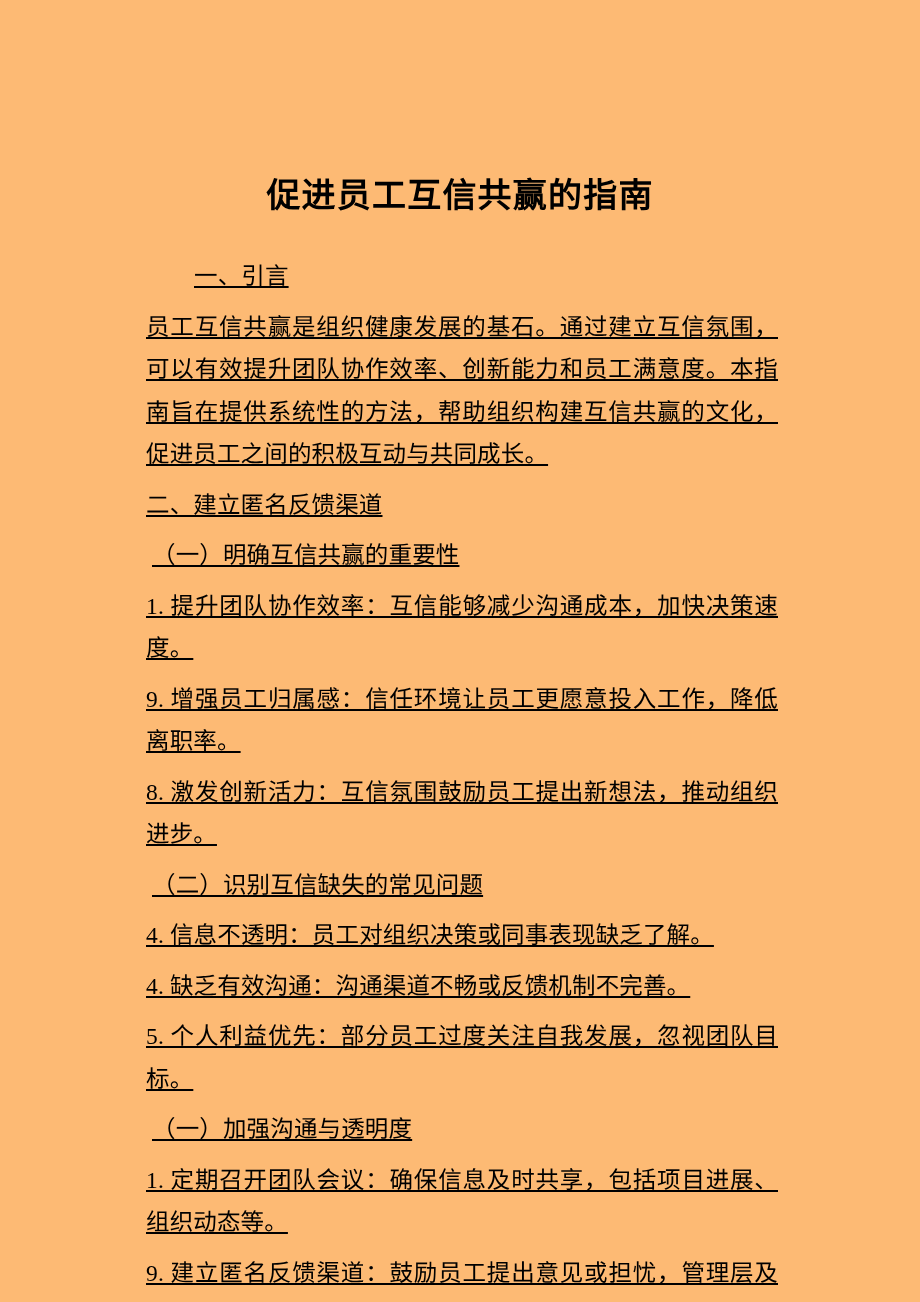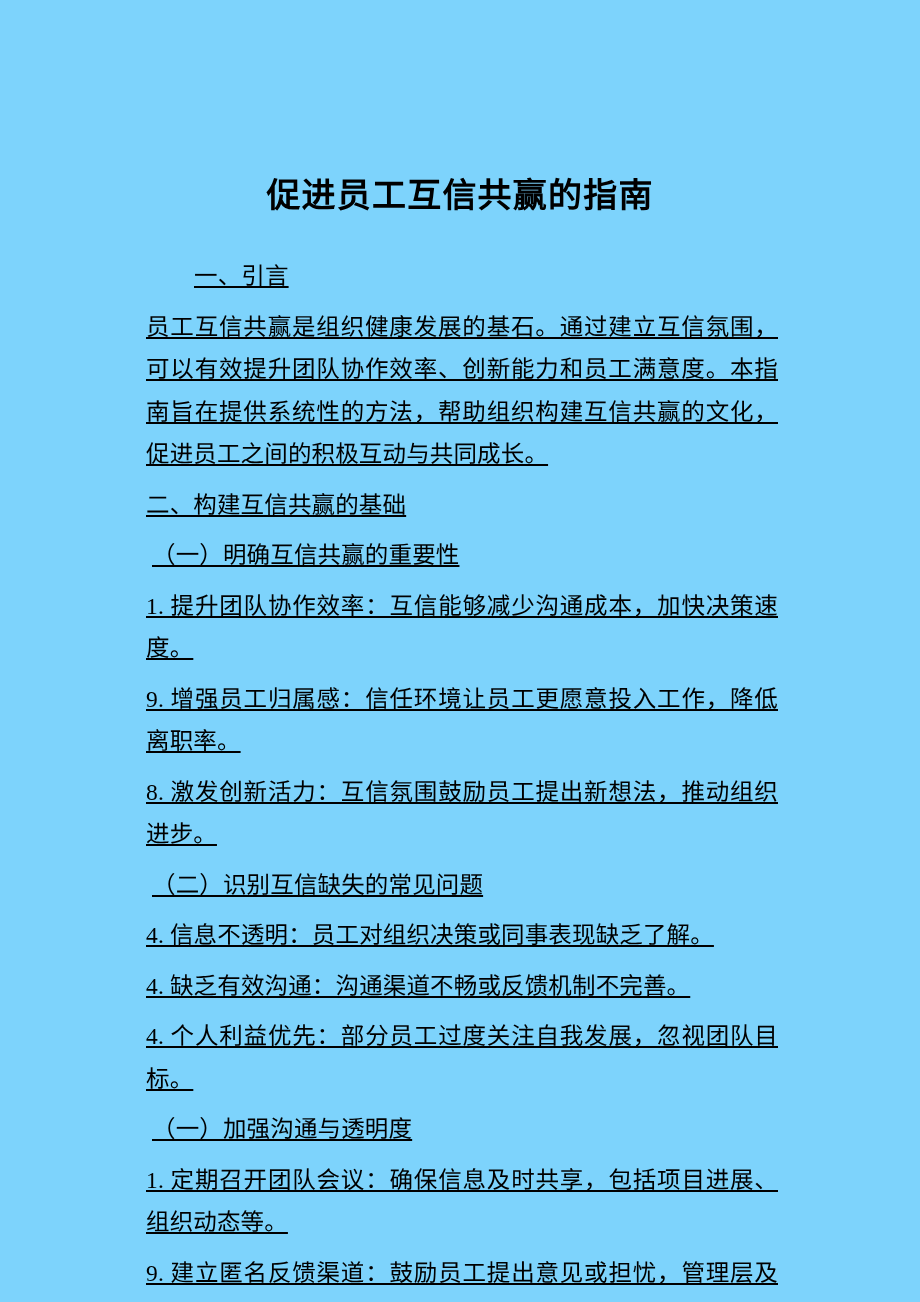--- a/index.html
+++ b/index.html
@@ -14,21 +14,21 @@
     overflow: hidden;
     font-family: "Liberation Serif", "DejaVu Serif", serif;
     color: #000000;
     -webkit-font-smoothing: antialiased;
   }
 
   .page {
     position: relative;
     width: 920px;
     height: 1302px;
-    background: #7dd3fc;
+    background: #fdba74;
     box-sizing: border-box;
   }
 
   
   .doc-title {
     position: absolute;
     top: 150px;
     left: 0;
     width: 920px;
     text-align: center;
@@ -88,37 +88,37 @@
 <div class="page">
 
   <h1 class="doc-title">促进员工互信共赢的指南</h1>
 
   <div class="body-col">
 
     <p class="para indent-2">一、引言</p>
 
     <p class="para flush block">员工互信共赢是组织健康发展的基石。通过建立互信氛围，可以有效提升团队协作效率、创新能力和员工满意度。本指南旨在提供系统性的方法，帮助组织构建互信共赢的文化，促进员工之间的积极互动与共同成长。</p>
 
-    <p class="para flush">二、构建互信共赢的基础</p>
+    <p class="para flush">二、建立匿名反馈渠道</p>
 
     <p class="para indent-half">（一）明确互信共赢的重要性</p>
 
     <p class="para flush list-num">1. 提升团队协作效率：互信能够减少沟通成本，加快决策速度。</p>
 
     <p class="para flush list-num">9. 增强员工归属感：信任环境让员工更愿意投入工作，降低离职率。</p>
 
     <p class="para flush list-num">8. 激发创新活力：互信氛围鼓励员工提出新想法，推动组织进步。</p>
 
     <p class="para indent-half">（二）识别互信缺失的常见问题</p>
 
     <p class="para flush list-num">4. 信息不透明：员工对组织决策或同事表现缺乏了解。</p>
 
     <p class="para flush list-num">4. 缺乏有效沟通：沟通渠道不畅或反馈机制不完善。</p>
 
-    <p class="para flush list-num">4. 个人利益优先：部分员工过度关注自我发展，忽视团队目标。</p>
+    <p class="para flush list-num">5. 个人利益优先：部分员工过度关注自我发展，忽视团队目标。</p>
 
 
     <p class="para indent-half">（一）加强沟通与透明度</p>
 
     <p class="para flush list-num">1. 定期召开团队会议：确保信息及时共享，包括项目进展、组织动态等。</p>
 
     <p class="para flush list-num">9. 建立匿名反馈渠道：鼓励员工提出意见或担忧，管理层及时回应。</p>
 
   </div>
 </div>

